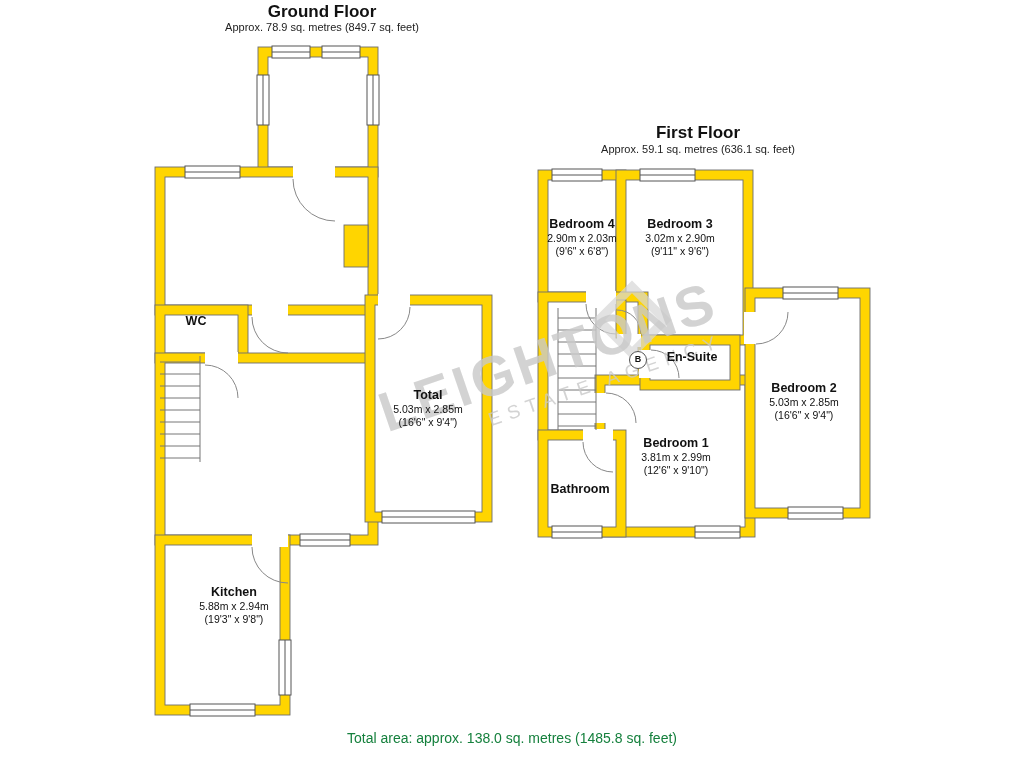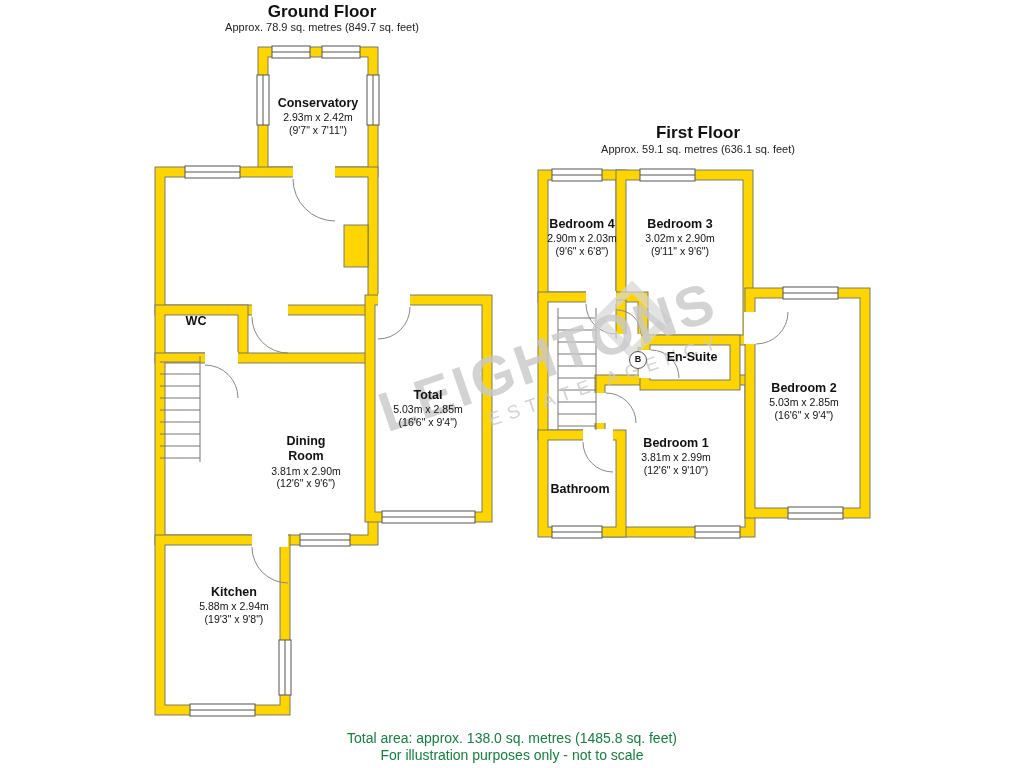--- a/index.html
+++ b/index.html
@@ -181,32 +181,22 @@
   <div class="abs wm">
     <div class="wm-1">LEIGHTONS</div>
     <div class="wm-2">ESTATE AGENCY</div>
   </div>
 
   <div class="abs title" style="left:322px;top:2px">Ground Floor</div>
   <div class="abs subtitle" style="left:322px;top:21px">Approx. 78.9 sq. metres (849.7 sq. feet)</div>
   <div class="abs title" style="left:698px;top:123px">First Floor</div>
   <div class="abs subtitle" style="left:698px;top:143px">Approx. 59.1 sq. metres (636.1 sq. feet)</div>
 
-  <div class="abs room-label" style="left:318px;top:96px">
-    <div class="room-name">Conservatory</div>
-    <div class="dim">2.93m x 2.42m</div>
-    <div class="dim">(9'7" x 7'11")</div>
-  </div>
   <div class="abs room-label" style="left:196px;top:314px">
     <div class="room-name">WC</div>
-  </div>
-  <div class="abs room-label" style="left:306px;top:434px">
-    <div class="room-name" style="width:66px;margin:0 auto">Dining Room</div>
-    <div class="dim">3.81m x 2.90m</div>
-    <div class="dim">(12'6" x 9'6")</div>
   </div>
   <div class="abs room-label" style="left:234px;top:585px">
     <div class="room-name">Kitchen</div>
     <div class="dim">5.88m x 2.94m</div>
     <div class="dim">(19'3" x 9'8")</div>
   </div>
   <div class="abs room-label" style="left:428px;top:388px">
     <div class="room-name">Total</div>
     <div class="dim">5.03m x 2.85m</div>
     <div class="dim">(16'6" x 9'4")</div>
@@ -235,15 +225,14 @@
     <div class="dim">3.81m x 2.99m</div>
     <div class="dim">(12'6" x 9'10")</div>
   </div>
   <div class="abs room-label" style="left:580px;top:482px">
     <div class="room-name">Bathroom</div>
   </div>
 
   <div class="abs boiler">B</div>
 
   <div class="abs footer-line" style="left:512px;top:730px">Total area: approx. 138.0 sq. metres (1485.8 sq. feet)</div>
-  <div class="abs footer-line" style="left:512px;top:747px">For illustration purposes only - not to scale</div>
 
 </div>
 
 </body></html>

